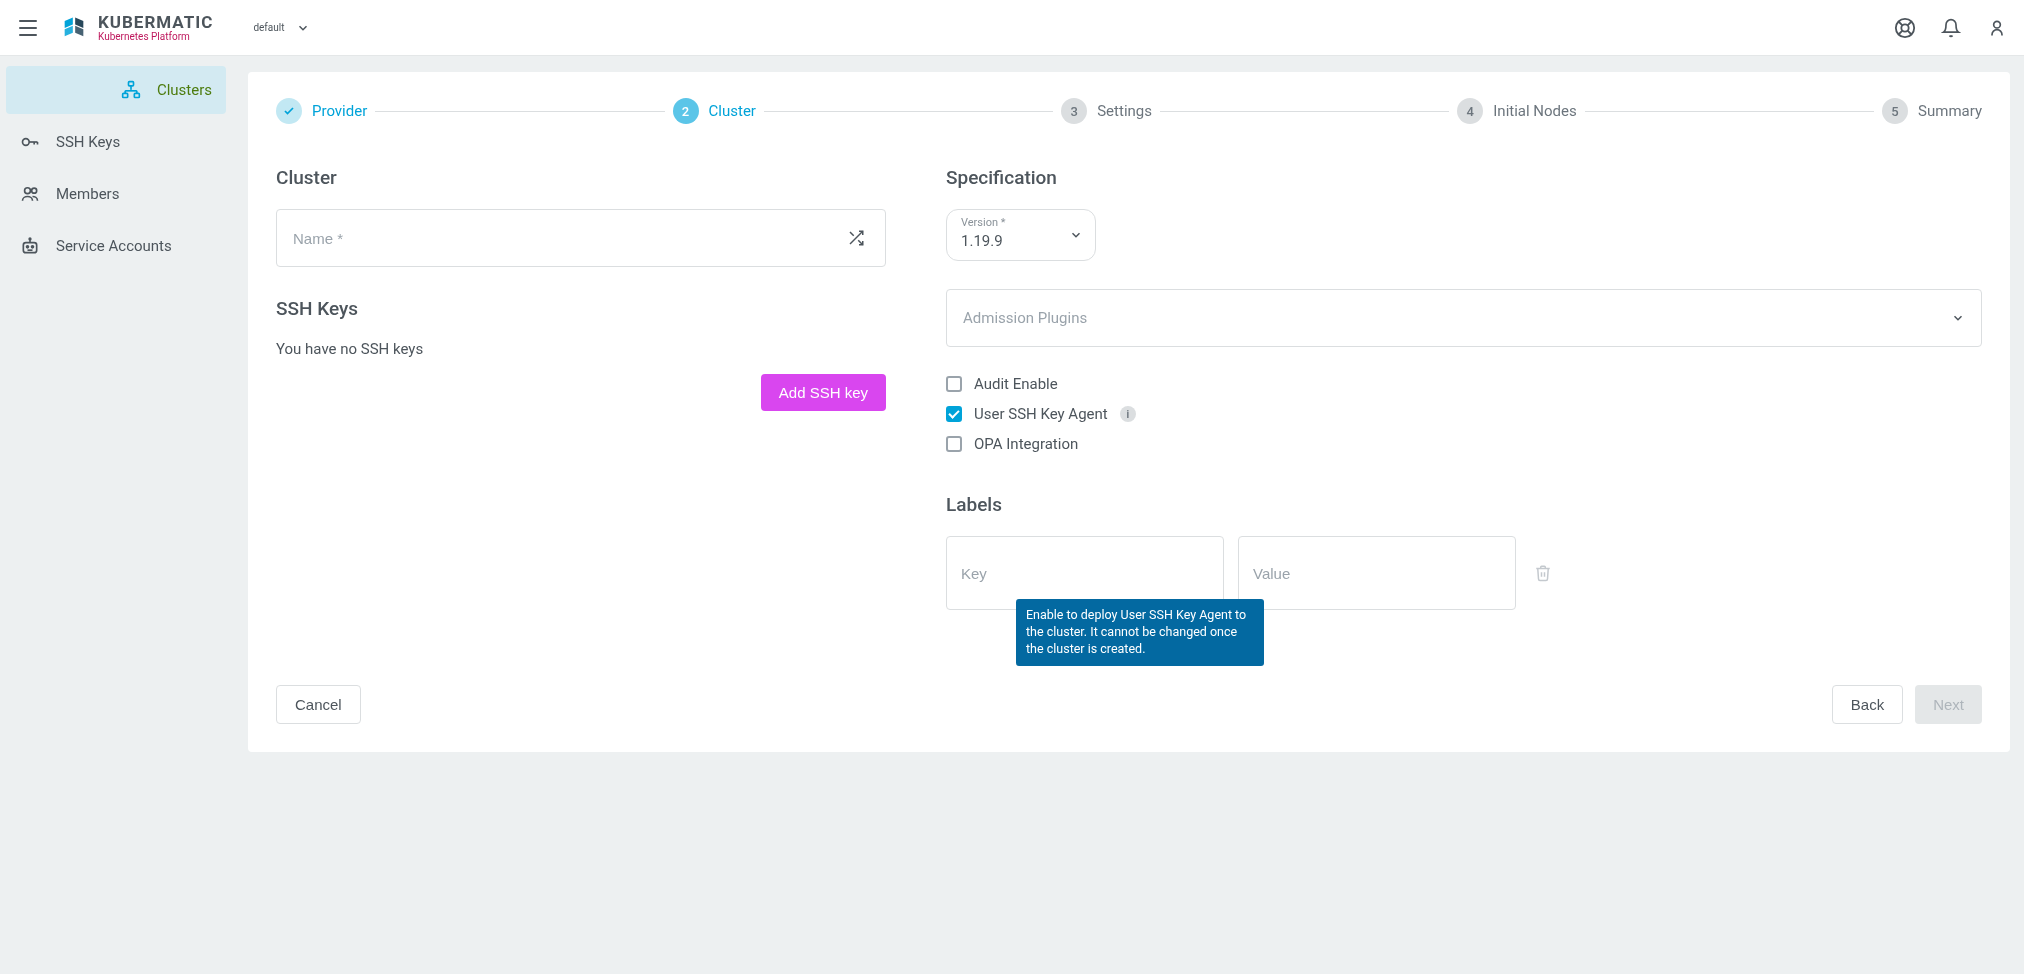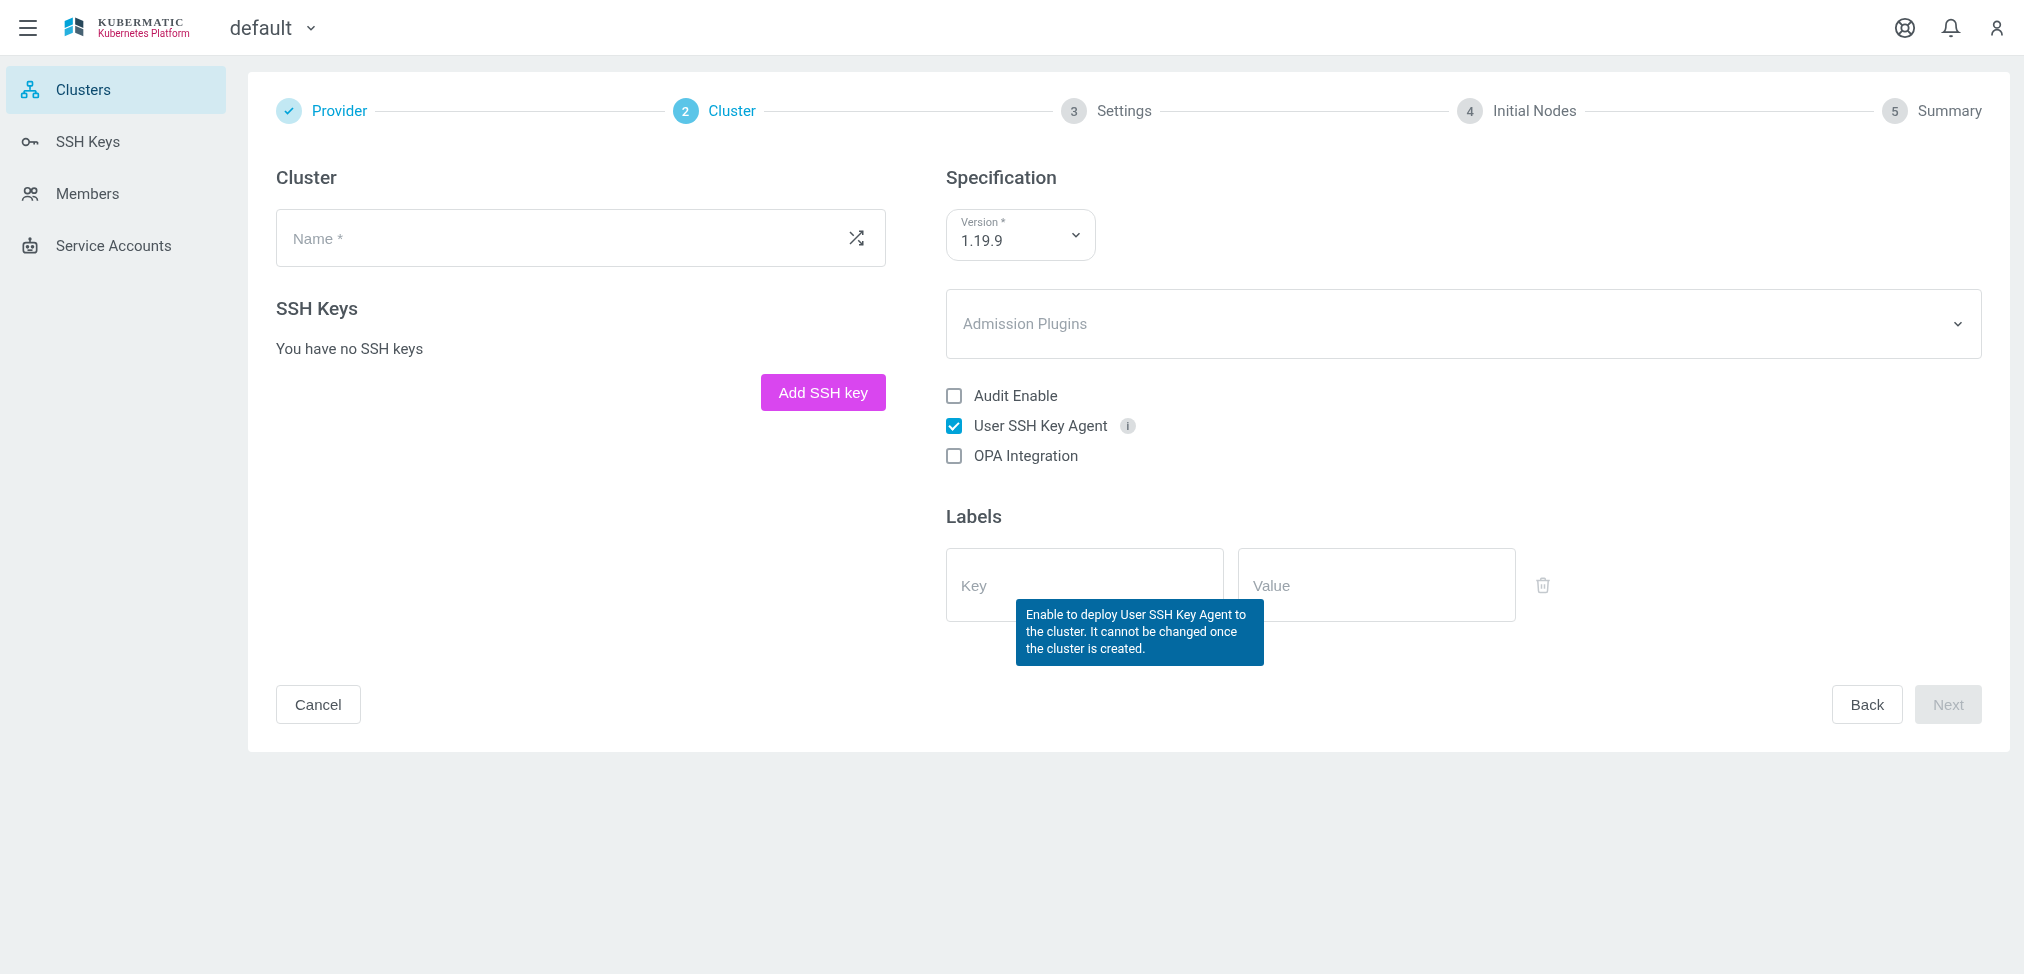--- a/index.html
+++ b/index.html
@@ -20,47 +20,47 @@
     .hamburger {
       width: 24px; height: 24px;
       display: flex; flex-direction: column; justify-content: center; gap: 5px;
       margin-right: 20px;
       cursor: pointer;
     }
     .hamburger span { display: block; height: 2px; background: #4d555c; width: 18px; margin: 0 auto; border-radius: 1px; }
     .logo-wrap { display: flex; align-items: center; gap: 10px; cursor: pointer; }
     .logo-mark { width: 28px; height: 28px; display: flex; align-items: center; justify-content: center; }
     .logo-text { display:flex; flex-direction:column; line-height: 1.1; }
-    .logo-text .t1 { font-size: 11px; font-weight: 700; letter-spacing: 1px; color: #4d555c; font-family: Liberation Serif, serif; }
+    .logo-text .t1 { font-size: 17px; font-weight: 700; letter-spacing: 1px; color: #4d555c; }
     .logo-text .t2 { font-size: 10px; color: #be185d; }
     .project-selector {
       margin-left: 40px;
       display: flex; align-items: center; gap: 12px;
-      color: #4d555c; font-size: 20px;
+      color: #4d555c; font-size: 10px;
       cursor: pointer;
     }
     .header-right { margin-left: auto; display: flex; gap: 24px; align-items: center; }
     .header-icon { width: 22px; height: 22px; color: #4d555c; cursor: pointer; display: flex; align-items: center; justify-content: center; }
 
     .body-wrap { display: flex; }
     .sidebar {
       width: 232px;
       padding: 10px 6px;
       flex-shrink: 0;
     }
     .side-item {
       display: flex; align-items: center; gap: 16px;
       padding: 14px 14px;
       border-radius: 4px;
       color: #4d555c;
       font-size: 15px;
       cursor: pointer;
       margin-bottom: 4px;
     }
-    .side-item.active { background: #d3eaf2; color: #0c4a6e; }
+    .side-item.active { background: #d3eaf2; color: #4d7c0f; justify-content: flex-end; }
     .side-item .side-icon { width: 20px; height: 20px; display: flex; align-items: center; justify-content: center; flex-shrink: 0; }
 
     .main {
       flex: 1;
       padding: 16px 14px 14px 16px;
     }
     .card {
       background: #fff;
       border-radius: 4px;
       padding: 26px 28px 28px 28px;
@@ -122,21 +122,21 @@
       font-size: 15px; color: #4d555c;
     }
     .floating-field .chevron {
       position: absolute; right: 12px; top: 50%; transform: translateY(-50%);
       color: #4d555c; cursor: pointer;
     }
 
     .select-wrap {
       border: 1px solid #dbdee0;
       border-radius: 4px;
-      height: 70px;
+      height: 58px;
       display: flex; align-items: center; justify-content: space-between;
       padding: 4px 16px;
       margin-bottom: 28px;
       cursor: pointer;
       font-size: 15px;
       color: #9aa3ab;
     }
 
     .checkbox-row {
       display: flex; align-items: center; gap: 12px;

